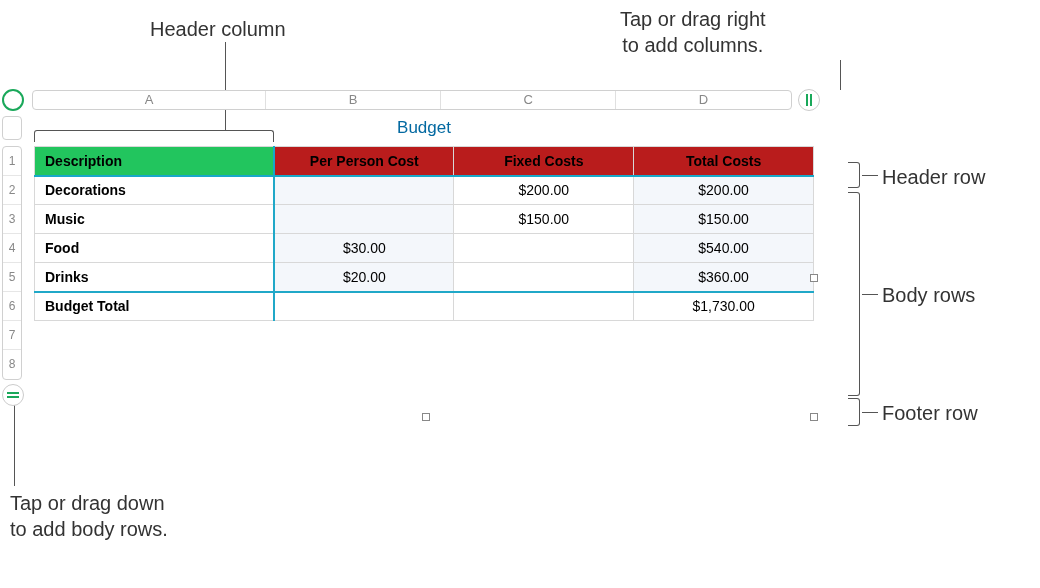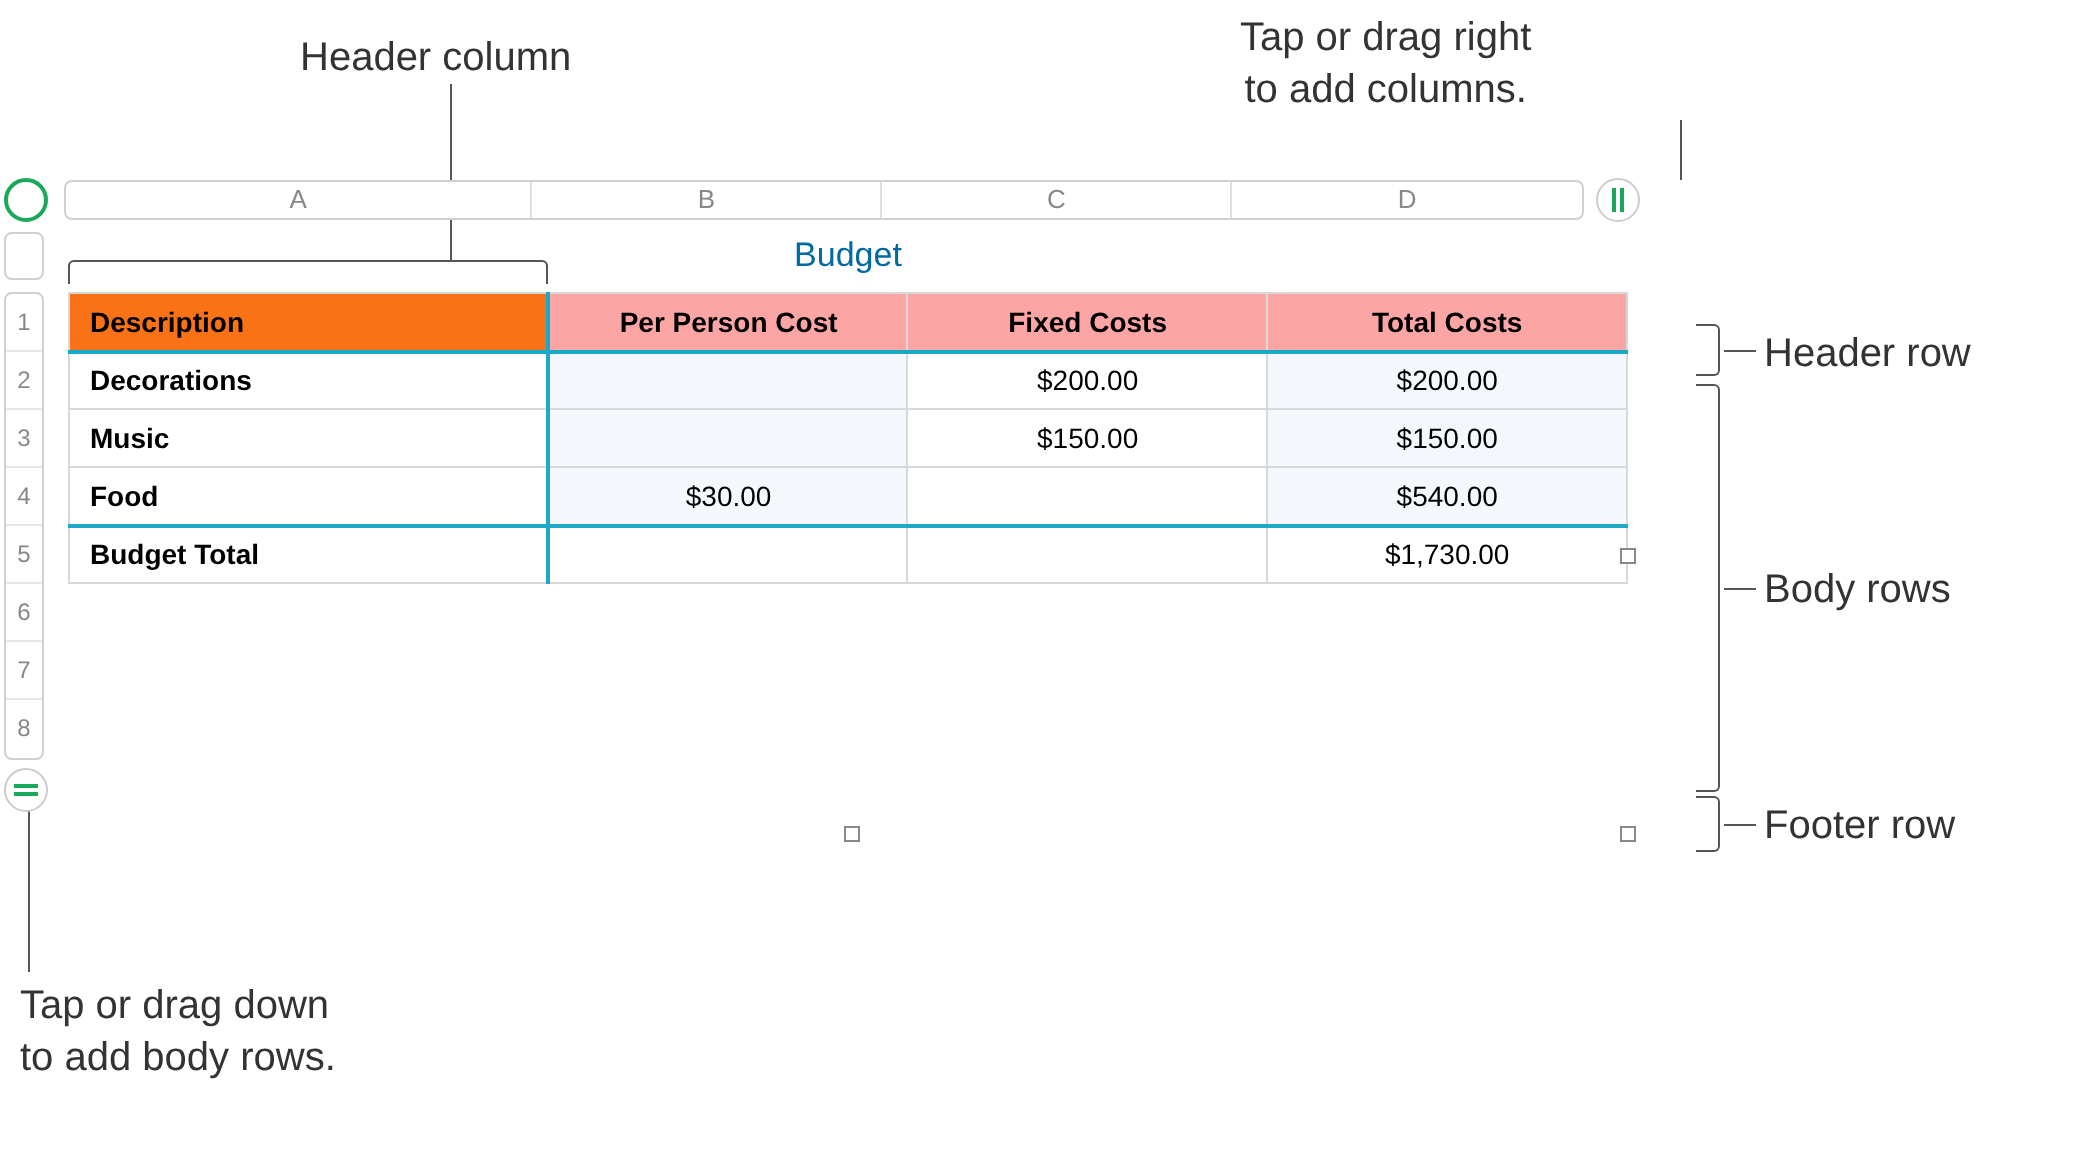--- a/index.html
+++ b/index.html
@@ -147,33 +147,33 @@
     border-collapse: collapse;
     width: 780px;
   }
   .the-table td, .the-table th {
     border: 1px solid #d8d8d8;
     height: 29px;
     padding: 0 10px;
     font-size: 14px;
   }
   .the-table th {
-    background: #fca5a5;
+    background: #b91c1c;
     font-weight: 700;
     color: #000;
     border-bottom: 2px solid #18a8c8;
   }
   .hcol {
     background: #fff;
     font-weight: 700;
     text-align: left;
     border-right: 2px solid #20a8c8 !important;
   }
   .hcol.header-th {
-    background: #f97316;
+    background: #22c55e;
     border-right: 2px solid #18a8c8 !important;
   }
   .num { text-align: center; }
   .alt { background: #f4f7fb; }
   .footer-row td {
     border-top: 2px solid #20a8c8;
     font-weight: 700;
   }
   .footer-row .num { font-weight: 400; }
   .footer-row .total-val { font-weight: 400; }
@@ -282,20 +282,26 @@
       <td class="num alt"></td>
       <td class="num">$150.00</td>
       <td class="num alt">$150.00</td>
     </tr>
     <tr>
       <td class="hcol">Food</td>
       <td class="num alt">$30.00</td>
       <td class="num"></td>
       <td class="num alt">$540.00</td>
     </tr>
+    <tr>
+      <td class="hcol">Drinks</td>
+      <td class="num alt">$20.00</td>
+      <td class="num"></td>
+      <td class="num alt">$360.00</td>
+    </tr>
     <tr class="footer-row">
       <td class="hcol">Budget Total</td>
       <td class="num"></td>
       <td class="num"></td>
       <td class="num total-val" style="">$1,730.00</td>
     </tr>
   </tbody>
     </table>
 
   <div class="sel-handle" style="left:810px; top:186px;"></div>

